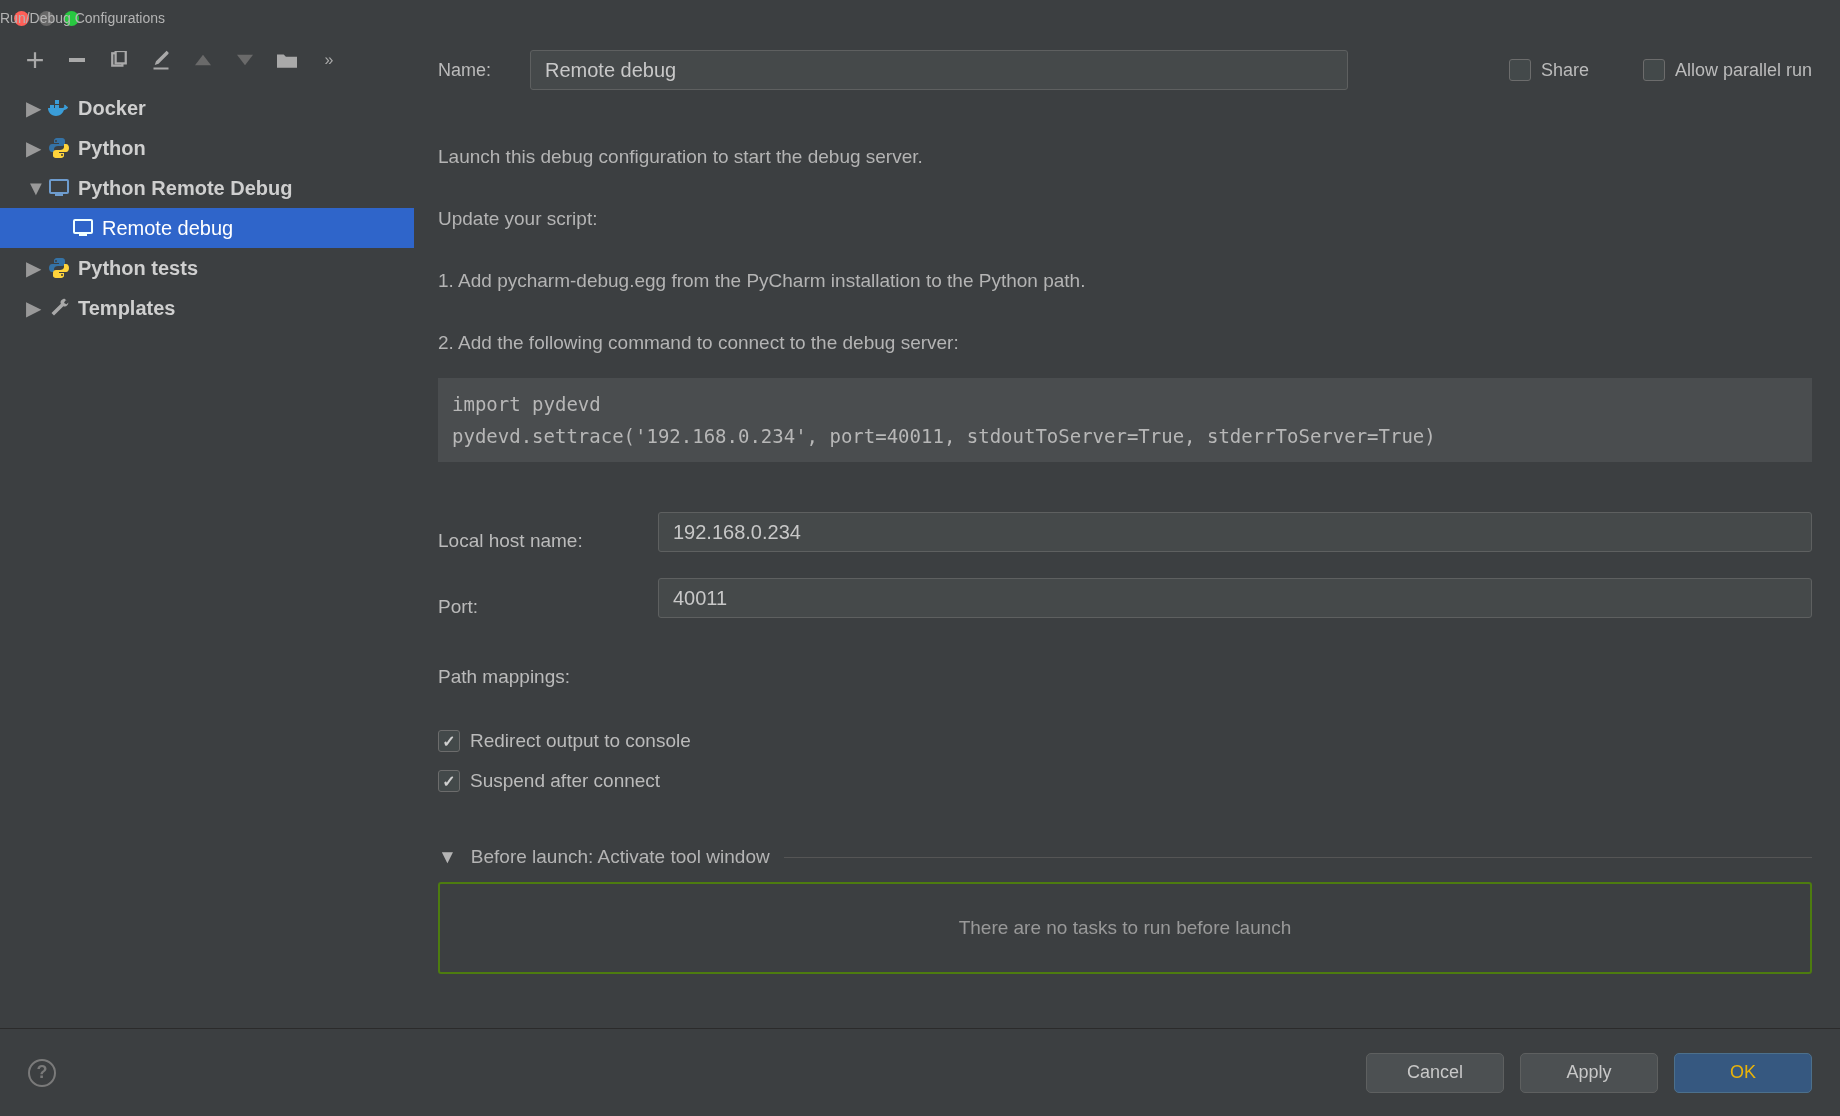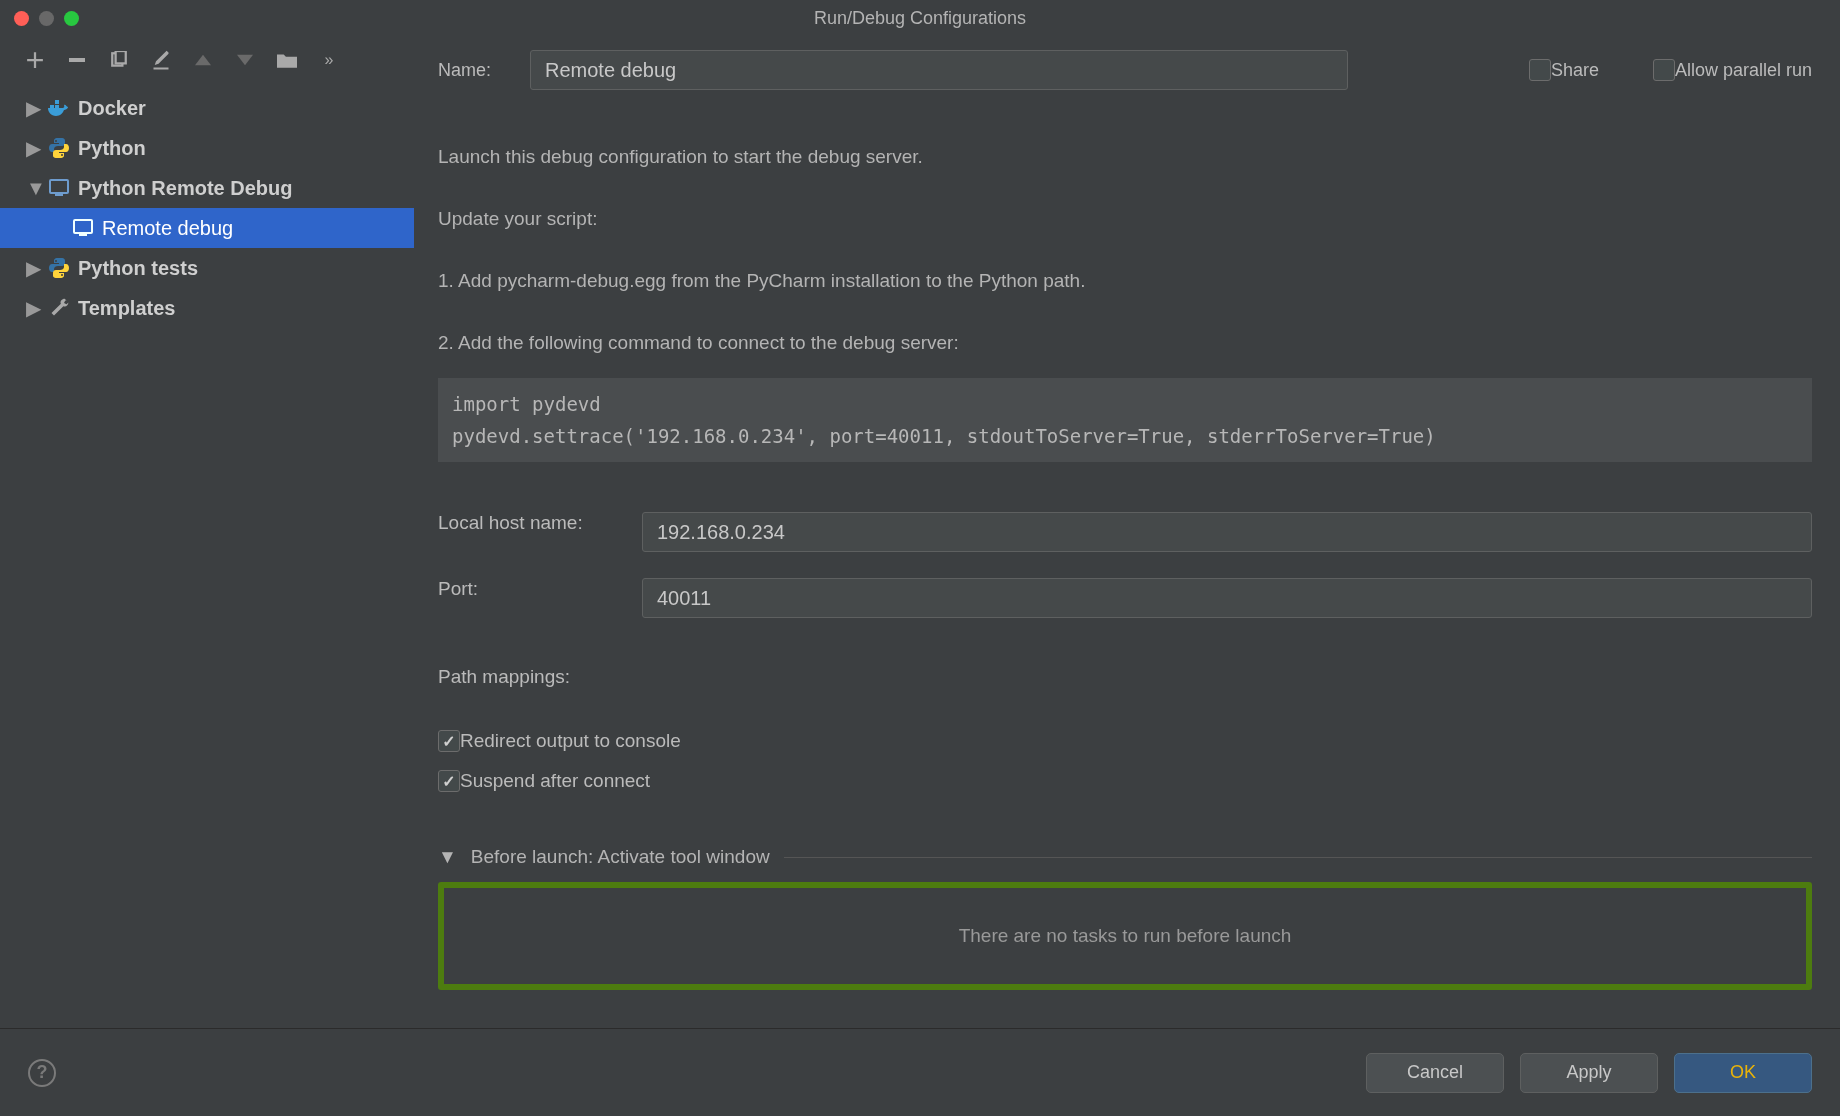--- a/index.html
+++ b/index.html
@@ -17,22 +17,22 @@
     display: flex; align-items: center;
     padding: 0 14px;
     position: relative;
   }
   .traffic { display: flex; gap: 10px; }
   .tl { width: 15px; height: 15px; border-radius: 50%; }
   .tl.red { background: #ff5f57; }
   .tl.yellow { background: #686868; }
   .tl.green { background: #28c840; }
   .title-text {
-    position: absolute; left: 0; right: 0; text-align: center;
-    color: #b4b4b4; font-size: 18px;
+    position: absolute; left: 0; right: 0; text-align: left;
+    color: #b4b4b4; font-size: 14px;
   }
   .body { flex: 1; display: flex; background: #3c3f41; }
 
   
   .sidebar {
     width: 414px;
     display: flex; flex-direction: column;
     border-right: none;
   }
   .sidebar-toolbar {
@@ -73,21 +73,21 @@
   .textfield {
     background: #45494a;
     border: 1px solid #5e6060;
     color: #c8c8c8;
     padding: 6px 14px;
     font-size: 20px;
     border-radius: 3px;
     height: 40px;
   }
   .name-input { width: 818px; }
-  .chk-row { display: inline-flex; align-items: center; color: #bbb; font-size: 18px; }
+  .chk-row { display: inline-flex; align-items: center; gap: 10px; color: #bbb; font-size: 18px; }
   .checkbox {
     width: 22px; height: 22px;
     border: 1px solid #6c6c6c; border-radius: 3px;
     background: #43494a;
     display: inline-flex; align-items: center; justify-content: center;
     color: #bbb; font-size: 16px;
   }
   .checkbox.checked::after { content: "✓"; color: #cfcfcf; font-weight: bold; }
 
   .instructions { font-size: 19px; line-height: 38px; color: #b4b4b4; margin-top: 6px; }
@@ -96,21 +96,21 @@
     background: #4a4d4f;
     padding: 10px 14px;
     font-family: "Menlo","Consolas",monospace;
     font-size: 19px; line-height: 32px;
     color: #b7b7b7;
     margin-top: 16px;
     white-space: pre;
   }
 
   .form { margin-top: 50px; }
-  .form-row { display: flex; align-items: flex-start; gap: 4px; margin-bottom: 26px; }
+  .form-row { display: flex; align-items: flex-end; gap: 20px; margin-bottom: 26px; }
   .form-row .flabel { width: 200px; color: #bbb; font-size: 19px; }
   .form-row .textfield { flex: 1; }
   .path-field-wrap {
     flex:1; display:flex; align-items:center;
     background:#45494a; border:1px solid #4a8fd8; border-radius:3px;
     padding: 0 10px 0 14px; height: 42px;
   }
   .path-field-wrap input {
     flex:1; background:transparent; border:none; color:#c8c8c8; font-size:19px; outline:none;
   }
@@ -119,22 +119,22 @@
   .options { margin-top: 16px; }
   .options .chk-row { margin-bottom: 18px; font-size: 19px; text-align: center; }
 
   .section-header {
     display:flex; align-items:center; gap:14px;
     margin-top: 36px; color:#b4b4b4; font-size:19px;
   }
   .section-header .line { flex:1; height:1px; background:#555; }
   .task-box {
     margin-top: 14px;
-    border:6px solid #4d7c0f; border-radius:3px;
-    height: 108px;
+    border:2px solid #4d7c0f; border-radius:3px;
+    height: 92px;
     display:flex; align-items:center; justify-content:center;
     color:#999; font-size:19px;
   }
 
   .footer {
     height: 88px;
     display:flex; align-items:center; justify-content:flex-end;
     padding: 0 28px;
     gap: 16px;
     border-top: 1px solid #2b2b2b;

